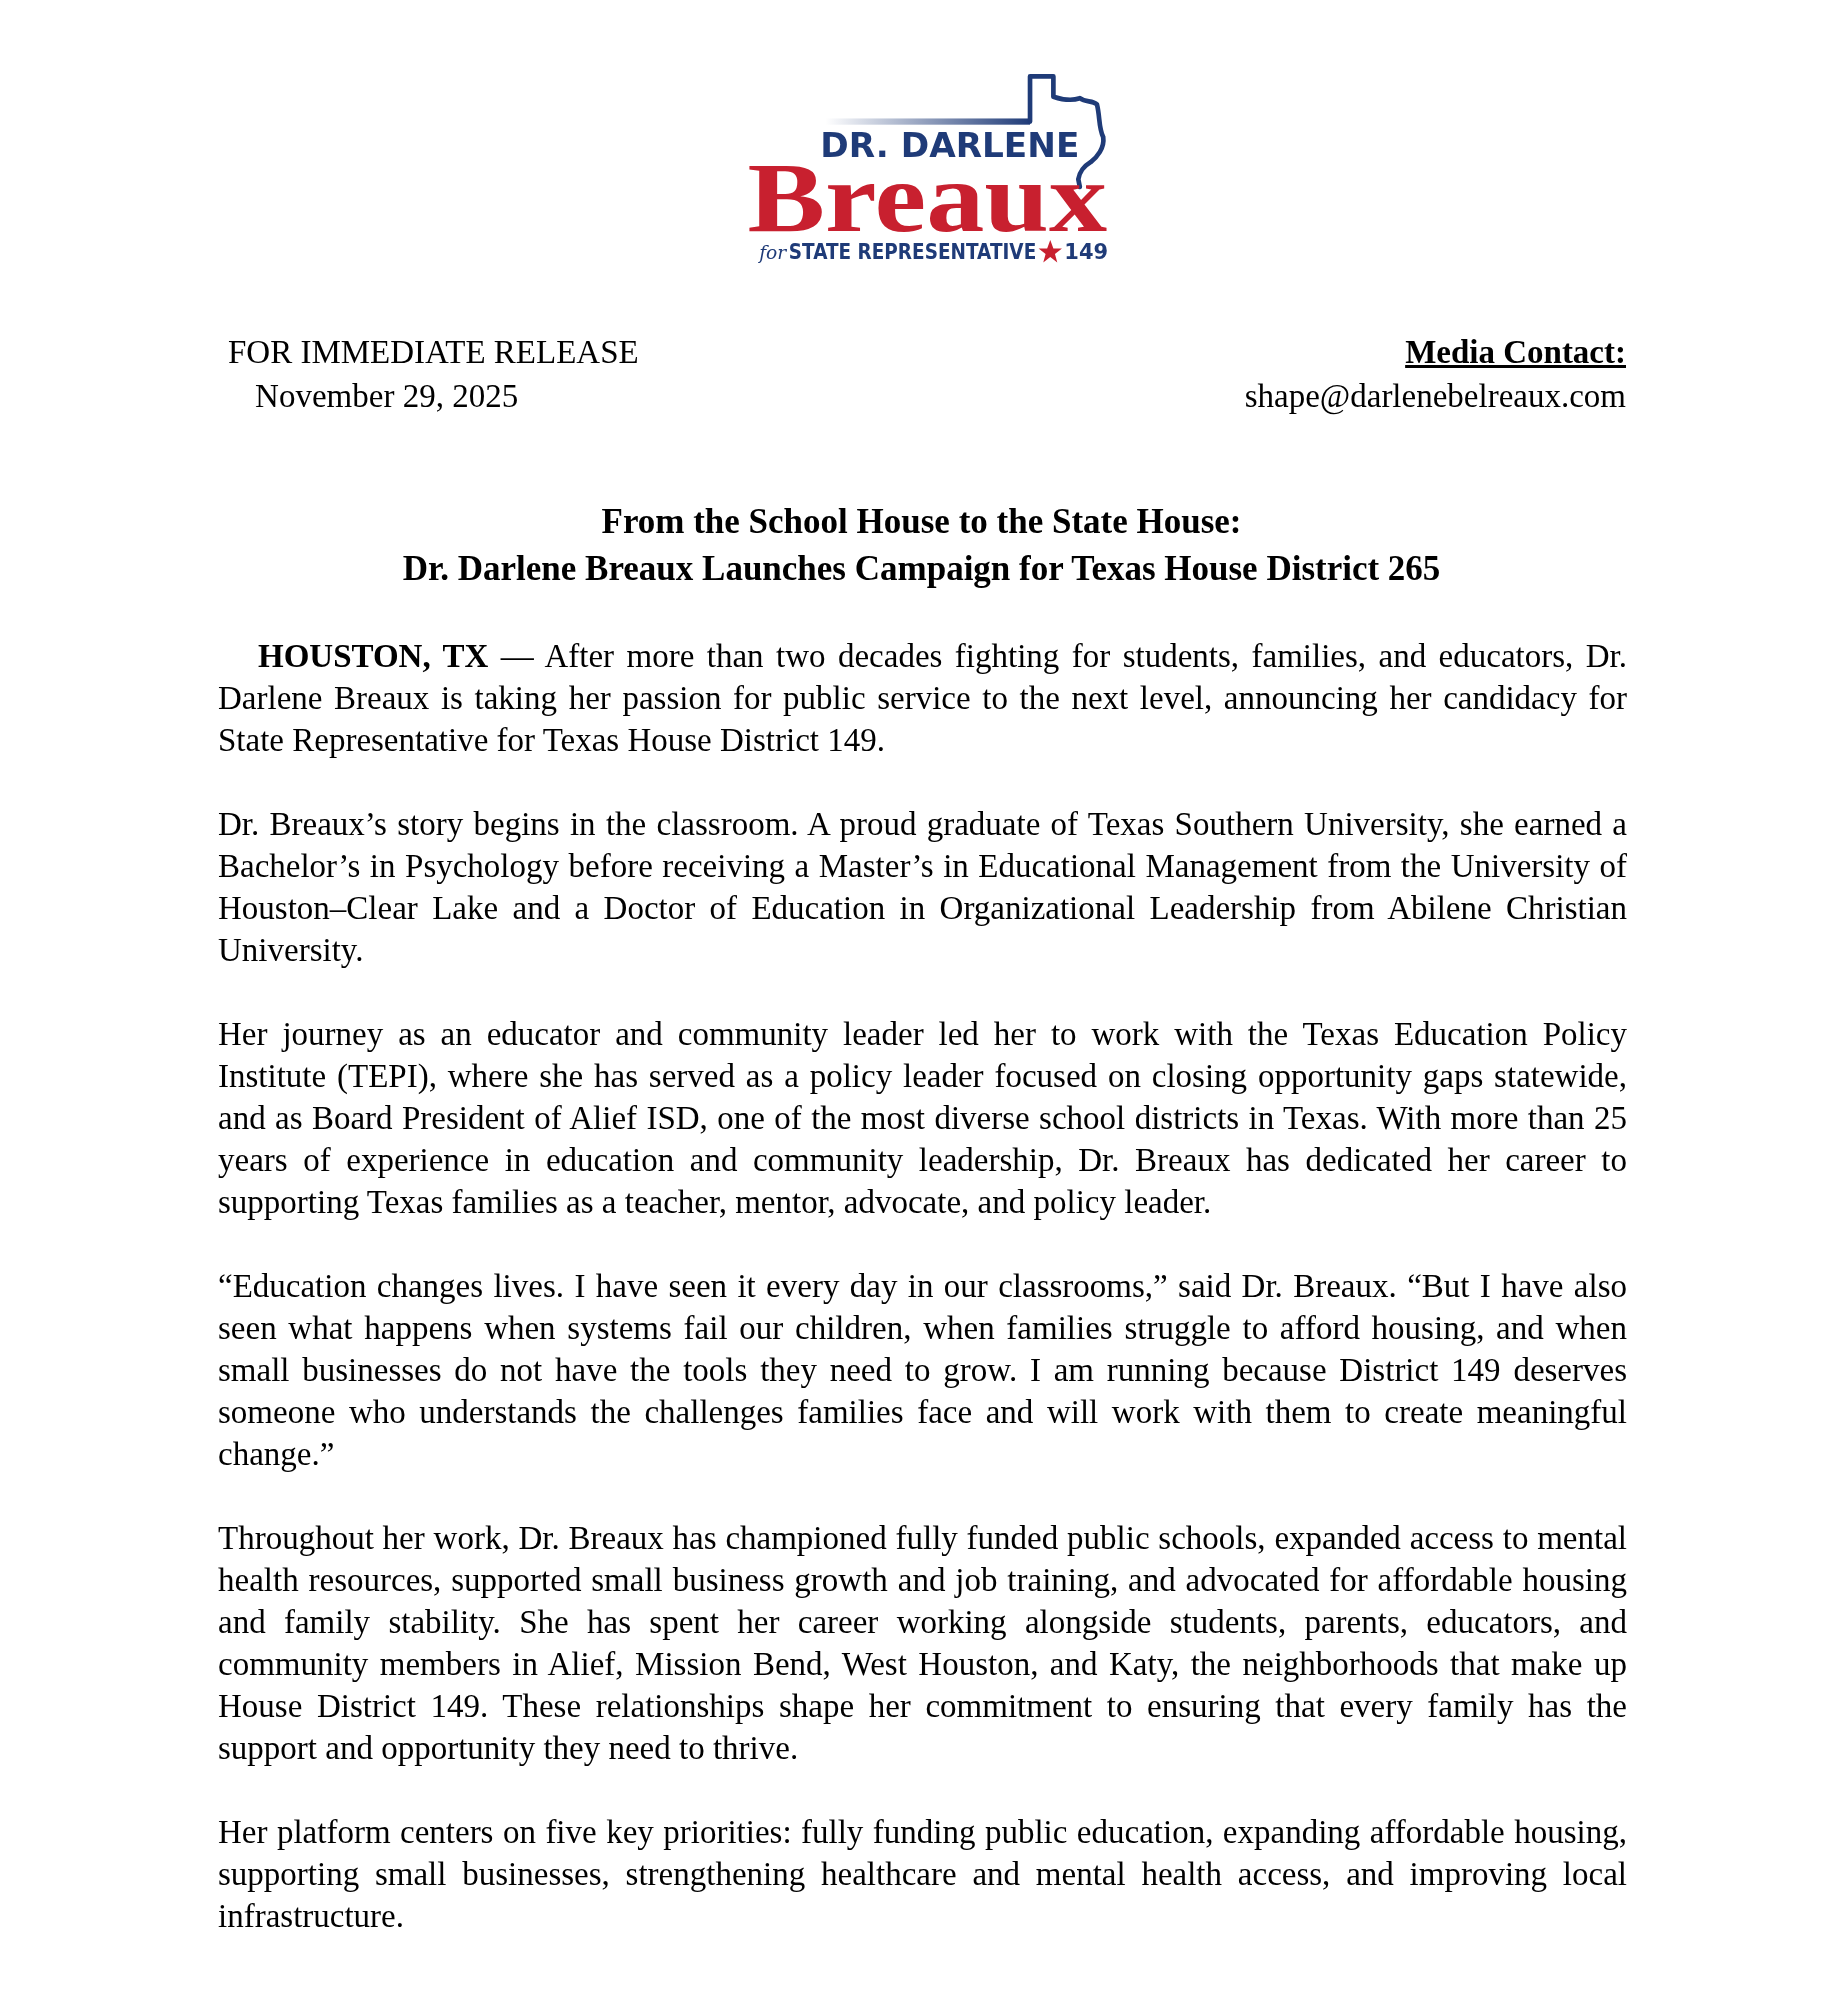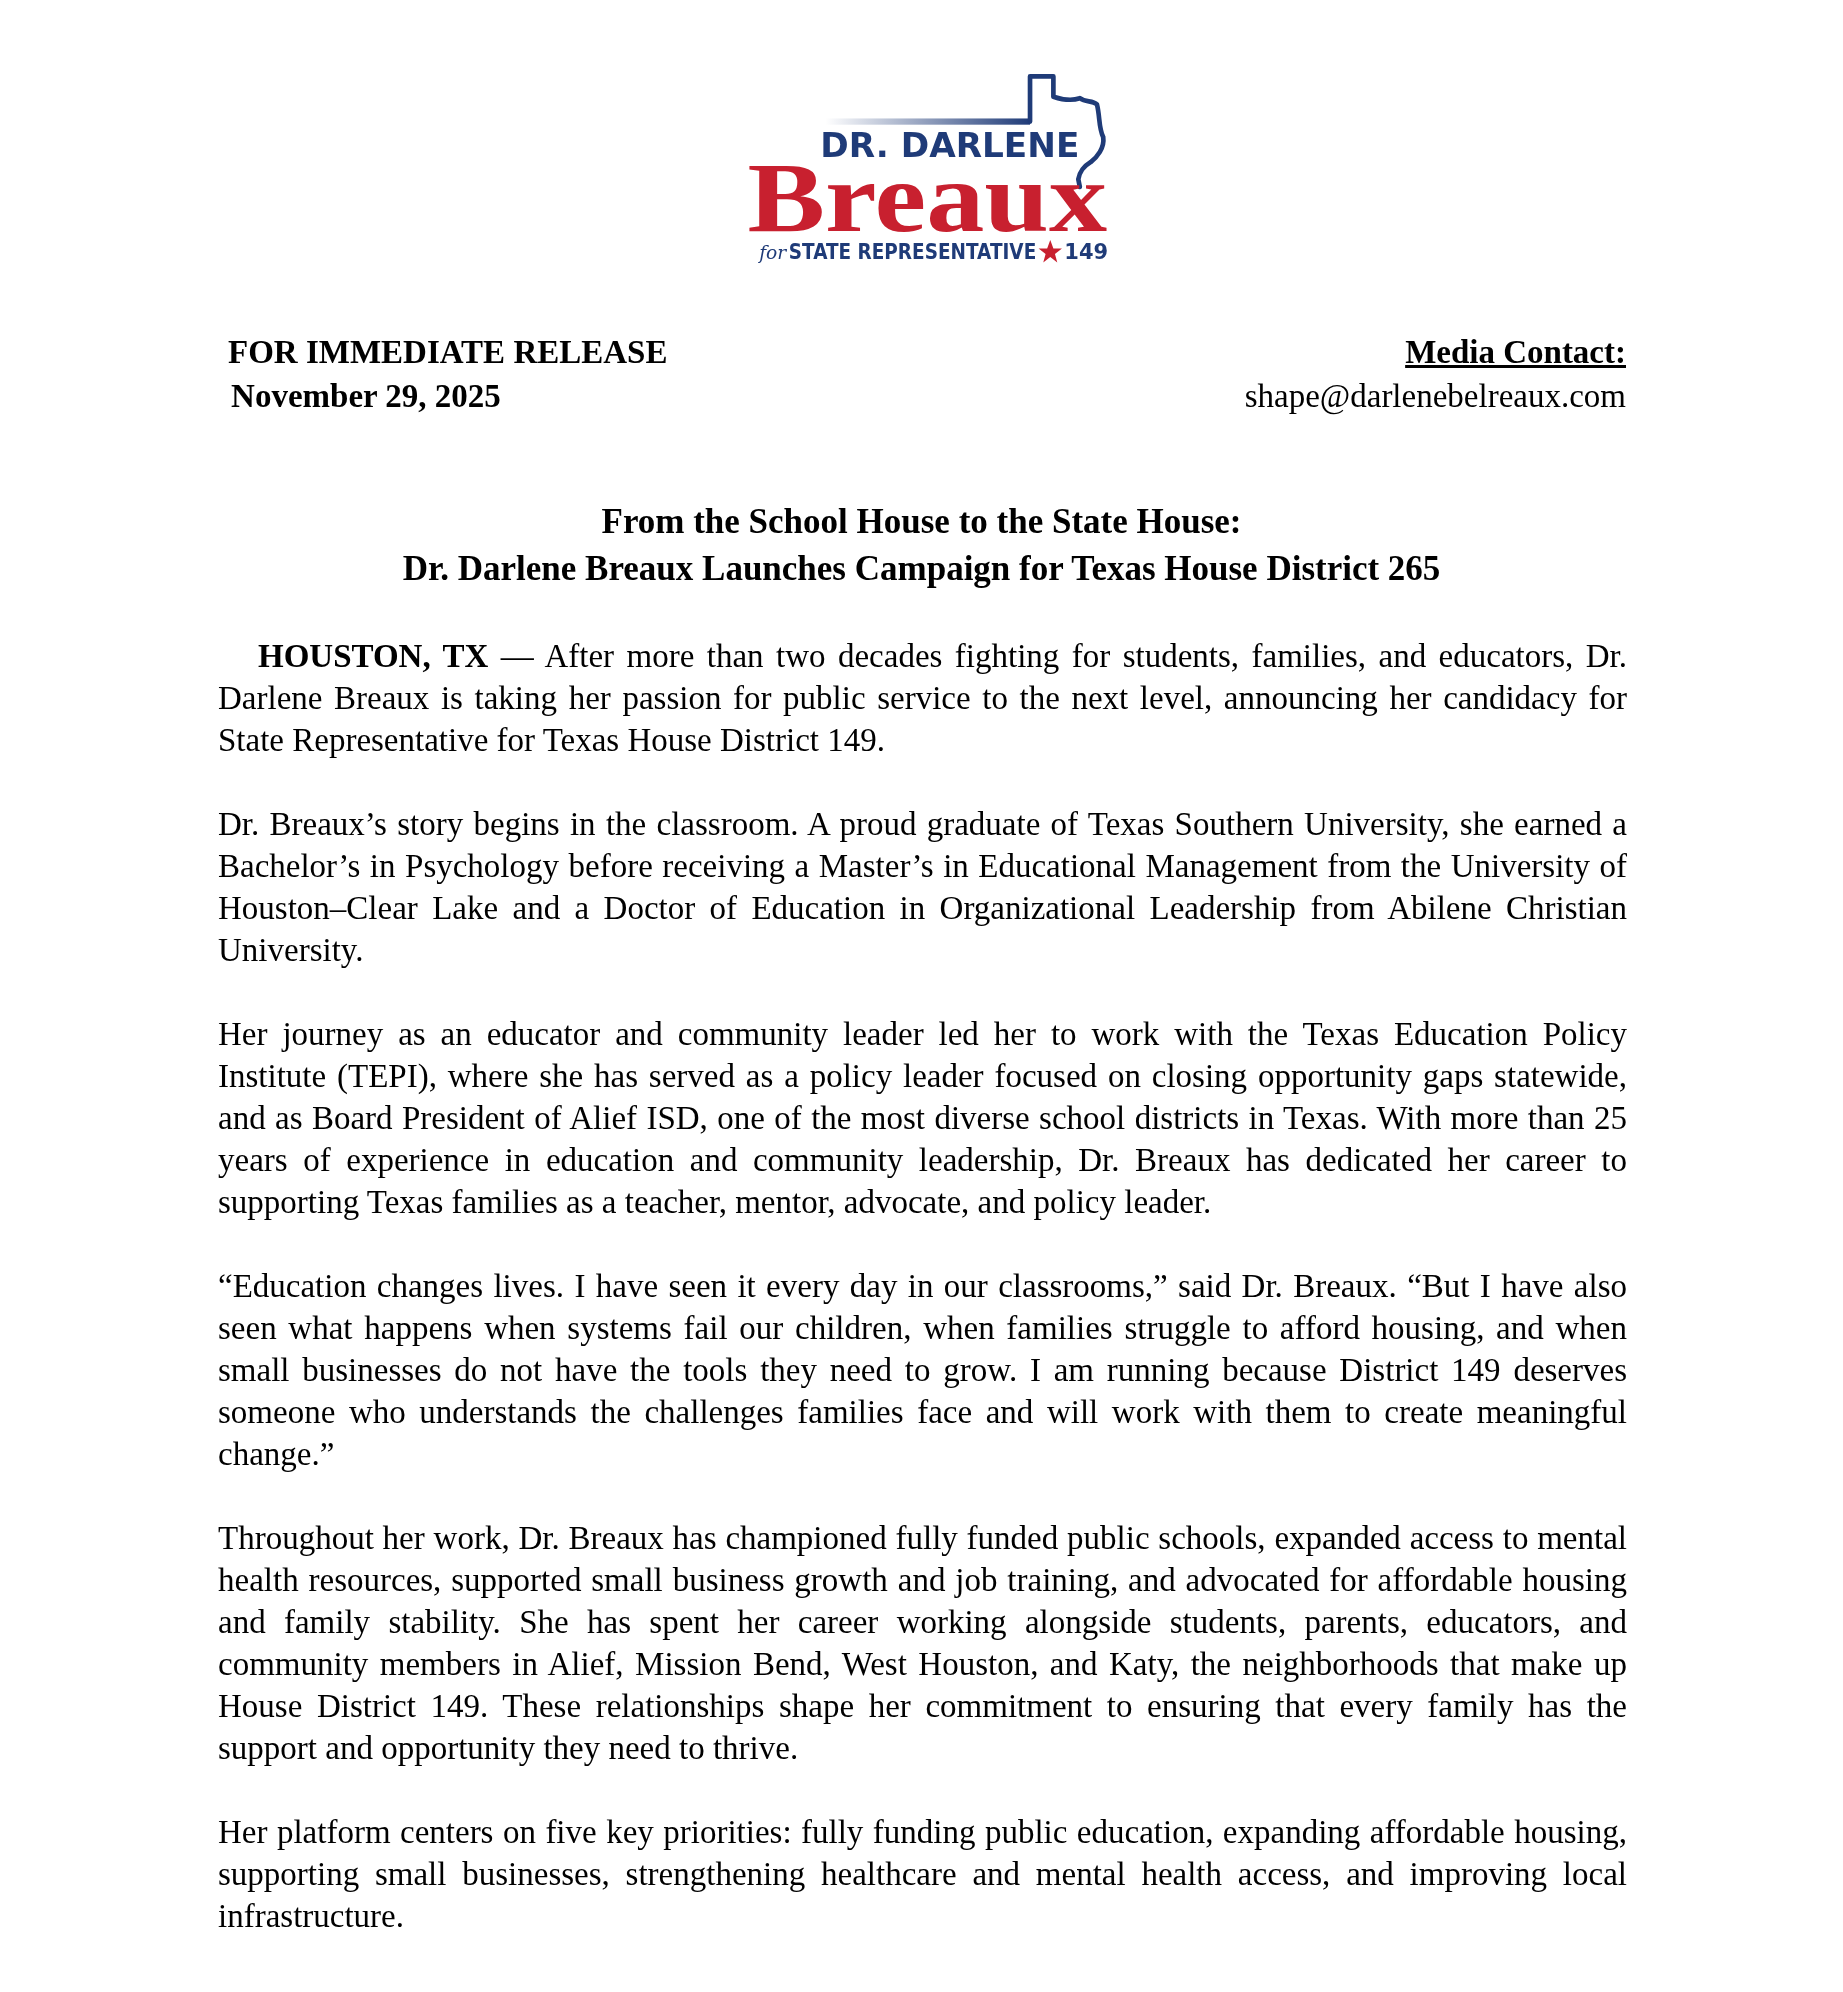--- a/index.html
+++ b/index.html
@@ -1,22 +1,22 @@
 <!DOCTYPE html>
 <html style="font-size:12.5px"><head>
 <meta charset="utf-8">
 <style>
   html, body { margin: 0; padding: 0; background: #ffffff; }
   body { width: 1843px; height: 1992px; position: relative; overflow: hidden; font-family: "Liberation Serif", serif; color: #000; }
 
   .logo { position: absolute; left: 728px; top: 70px; width: 397px; height: 195px; text-align: center; }
   .logo svg { display: block; }
 
-  .header-left { position: absolute; left: 228px; top: 330px; font-weight: bold; font-size: 33px; line-height: 44px; }
-  .header-left .date { padding-left: 3.1px; }
+  .header-left { position: absolute; left: 228px; top: 330px; font-weight: normal; font-size: 33px; line-height: 44px; }
+  .header-left .date { padding-left: 3.1px; margin-left: 24px; }
   .header-right { position: absolute; right: 217px; top: 330px; text-align: right; font-size: 33px; line-height: 44px; }
   .header-right .label { font-weight: bold; text-decoration: underline; }
 
   .headline { position: absolute; left: 0; width: 1843px; top: 498px; text-align: center; font-weight: bold; font-size: 35px; line-height: 47px; }
 
   .body { position: absolute; left: 218px; width: 1409px; top: 635px; font-size: 33px; line-height: 42px; text-align: justify; }
   .body p { margin: 0 0 42px 0; }
   .body .lead { font-weight: bold; margin-left: 40px; }
 </style>
 </head>

